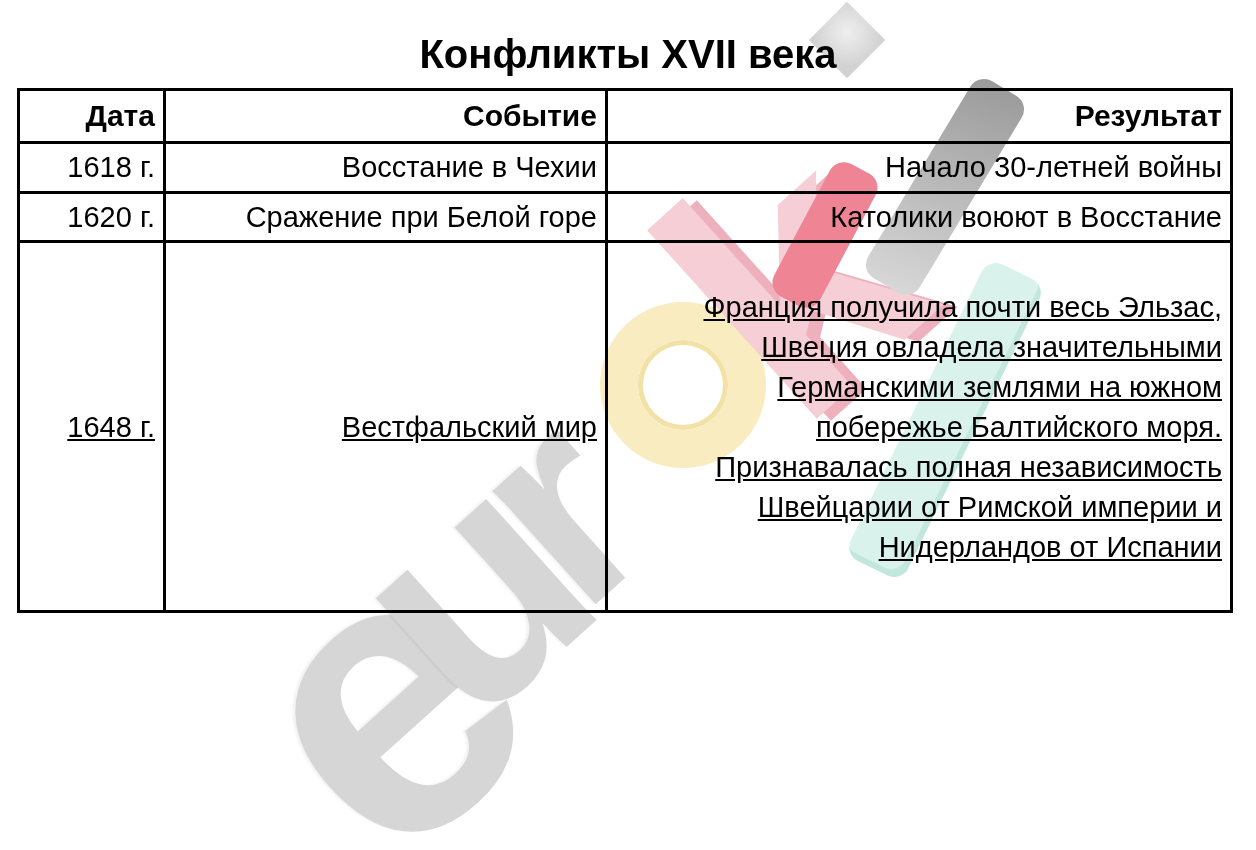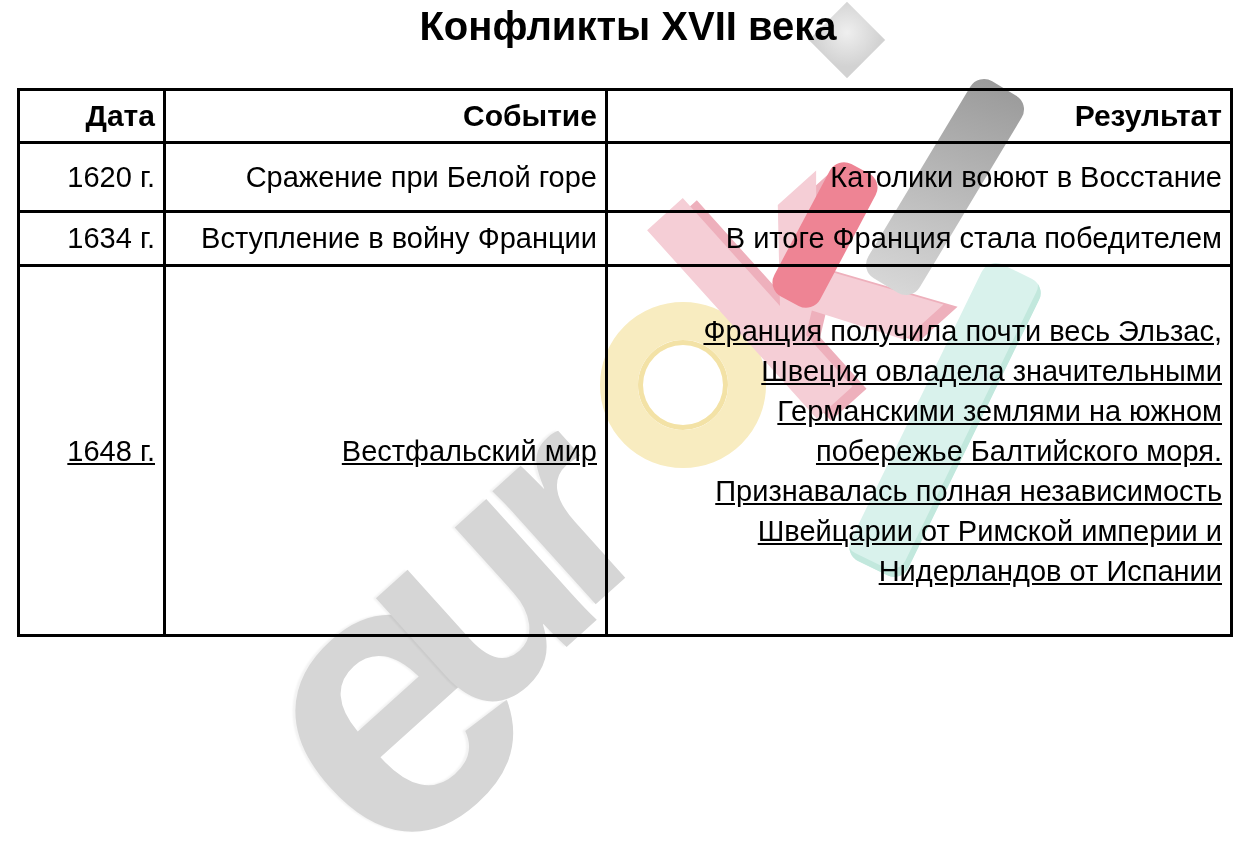--- a/index.html
+++ b/index.html
@@ -45,41 +45,41 @@
     background:var(--wm-red,#ee8494);
   }
   .wm-diamond {
     position:absolute; left:847px; top:40px; width:54px; height:54px;
     transform:translate(-50%,-50%) rotate(45deg);
     background:radial-gradient(circle at 40% 40%, #efefef 0%, #d2d2d2 75%);
   }
 
   
   .title {
-    position:absolute; left:0; top:4px; width:1256px; z-index:2;
+    position:absolute; left:0; top:32px; width:1256px; z-index:2;
     text-align:center; font-size:40px; font-weight:bold; margin:0;
   }
 
   
   table.conflicts {
     position:absolute; left:17px; top:88px; z-index:1;
     width:1213px; border-collapse:collapse; table-layout:fixed;
     background:transparent; font-size:29px;
   }
   table.conflicts th, table.conflicts td {
     border:3px solid #000; text-align:right; vertical-align:middle;
     padding:0 8px; white-space:pre-line; line-height:1.55; overflow:hidden;
   }
   table.conflicts th { font-size:30px; font-weight:bold; }
   .col-date  { width:146px; }
   .col-event { width:442px; }
   .col-result{ width:625px; }
   tr.h-head   { height:53px; }
   tr.h-1618   { height:50px; }
-  tr.h-1620   { height:69px; }
+  tr.h-1620   { height:49px; }
   tr.h-1630   { height:52px; }
   tr.h-1632   { height:101px; }
   tr.h-1632 td{ line-height:52px; }
   tr.h-1634   { height:54px; }
   tr.h-1648   { height:370px; }
   tr.h-1648 td{ line-height:40px;text-decoration:underline; }
 </style>
 </head>
 <body>
 
@@ -104,29 +104,29 @@
       <col class="col-date">
         <col class="col-event">
         <col class="col-result">
     </colgroup>
     <tbody>
         <tr class="h-head">
       <th>Дата</th>
       <th>Событие</th>
       <th>Результат</th>
     </tr>
+    <tr class="h-1618">
+      <td>1618 г.</td>
+      <td>Восстание в Чехии</td>
+      <td>Начало 30-летней войны</td>
+    </tr>
     <tr class="h-1620">
       <td>1620 г.</td>
       <td>Сражение при Белой горе</td>
       <td>Католики воюют в Восстание</td>
-    </tr>
-    <tr class="h-1634">
-      <td>1634 г.</td>
-      <td>Вступление в войну Франции</td>
-      <td>В итоге Франция стала победителем</td>
     </tr>
     <tr class="h-1648">
       <td>1648 г.</td>
       <td>Вестфальский мир</td>
       <td>Франция получила почти весь Эльзас,
 Швеция овладела значительными
 Германскими землями на южном
 побережье Балтийского моря.
 Признавалась полная независимость
 Швейцарии от Римской империи и

